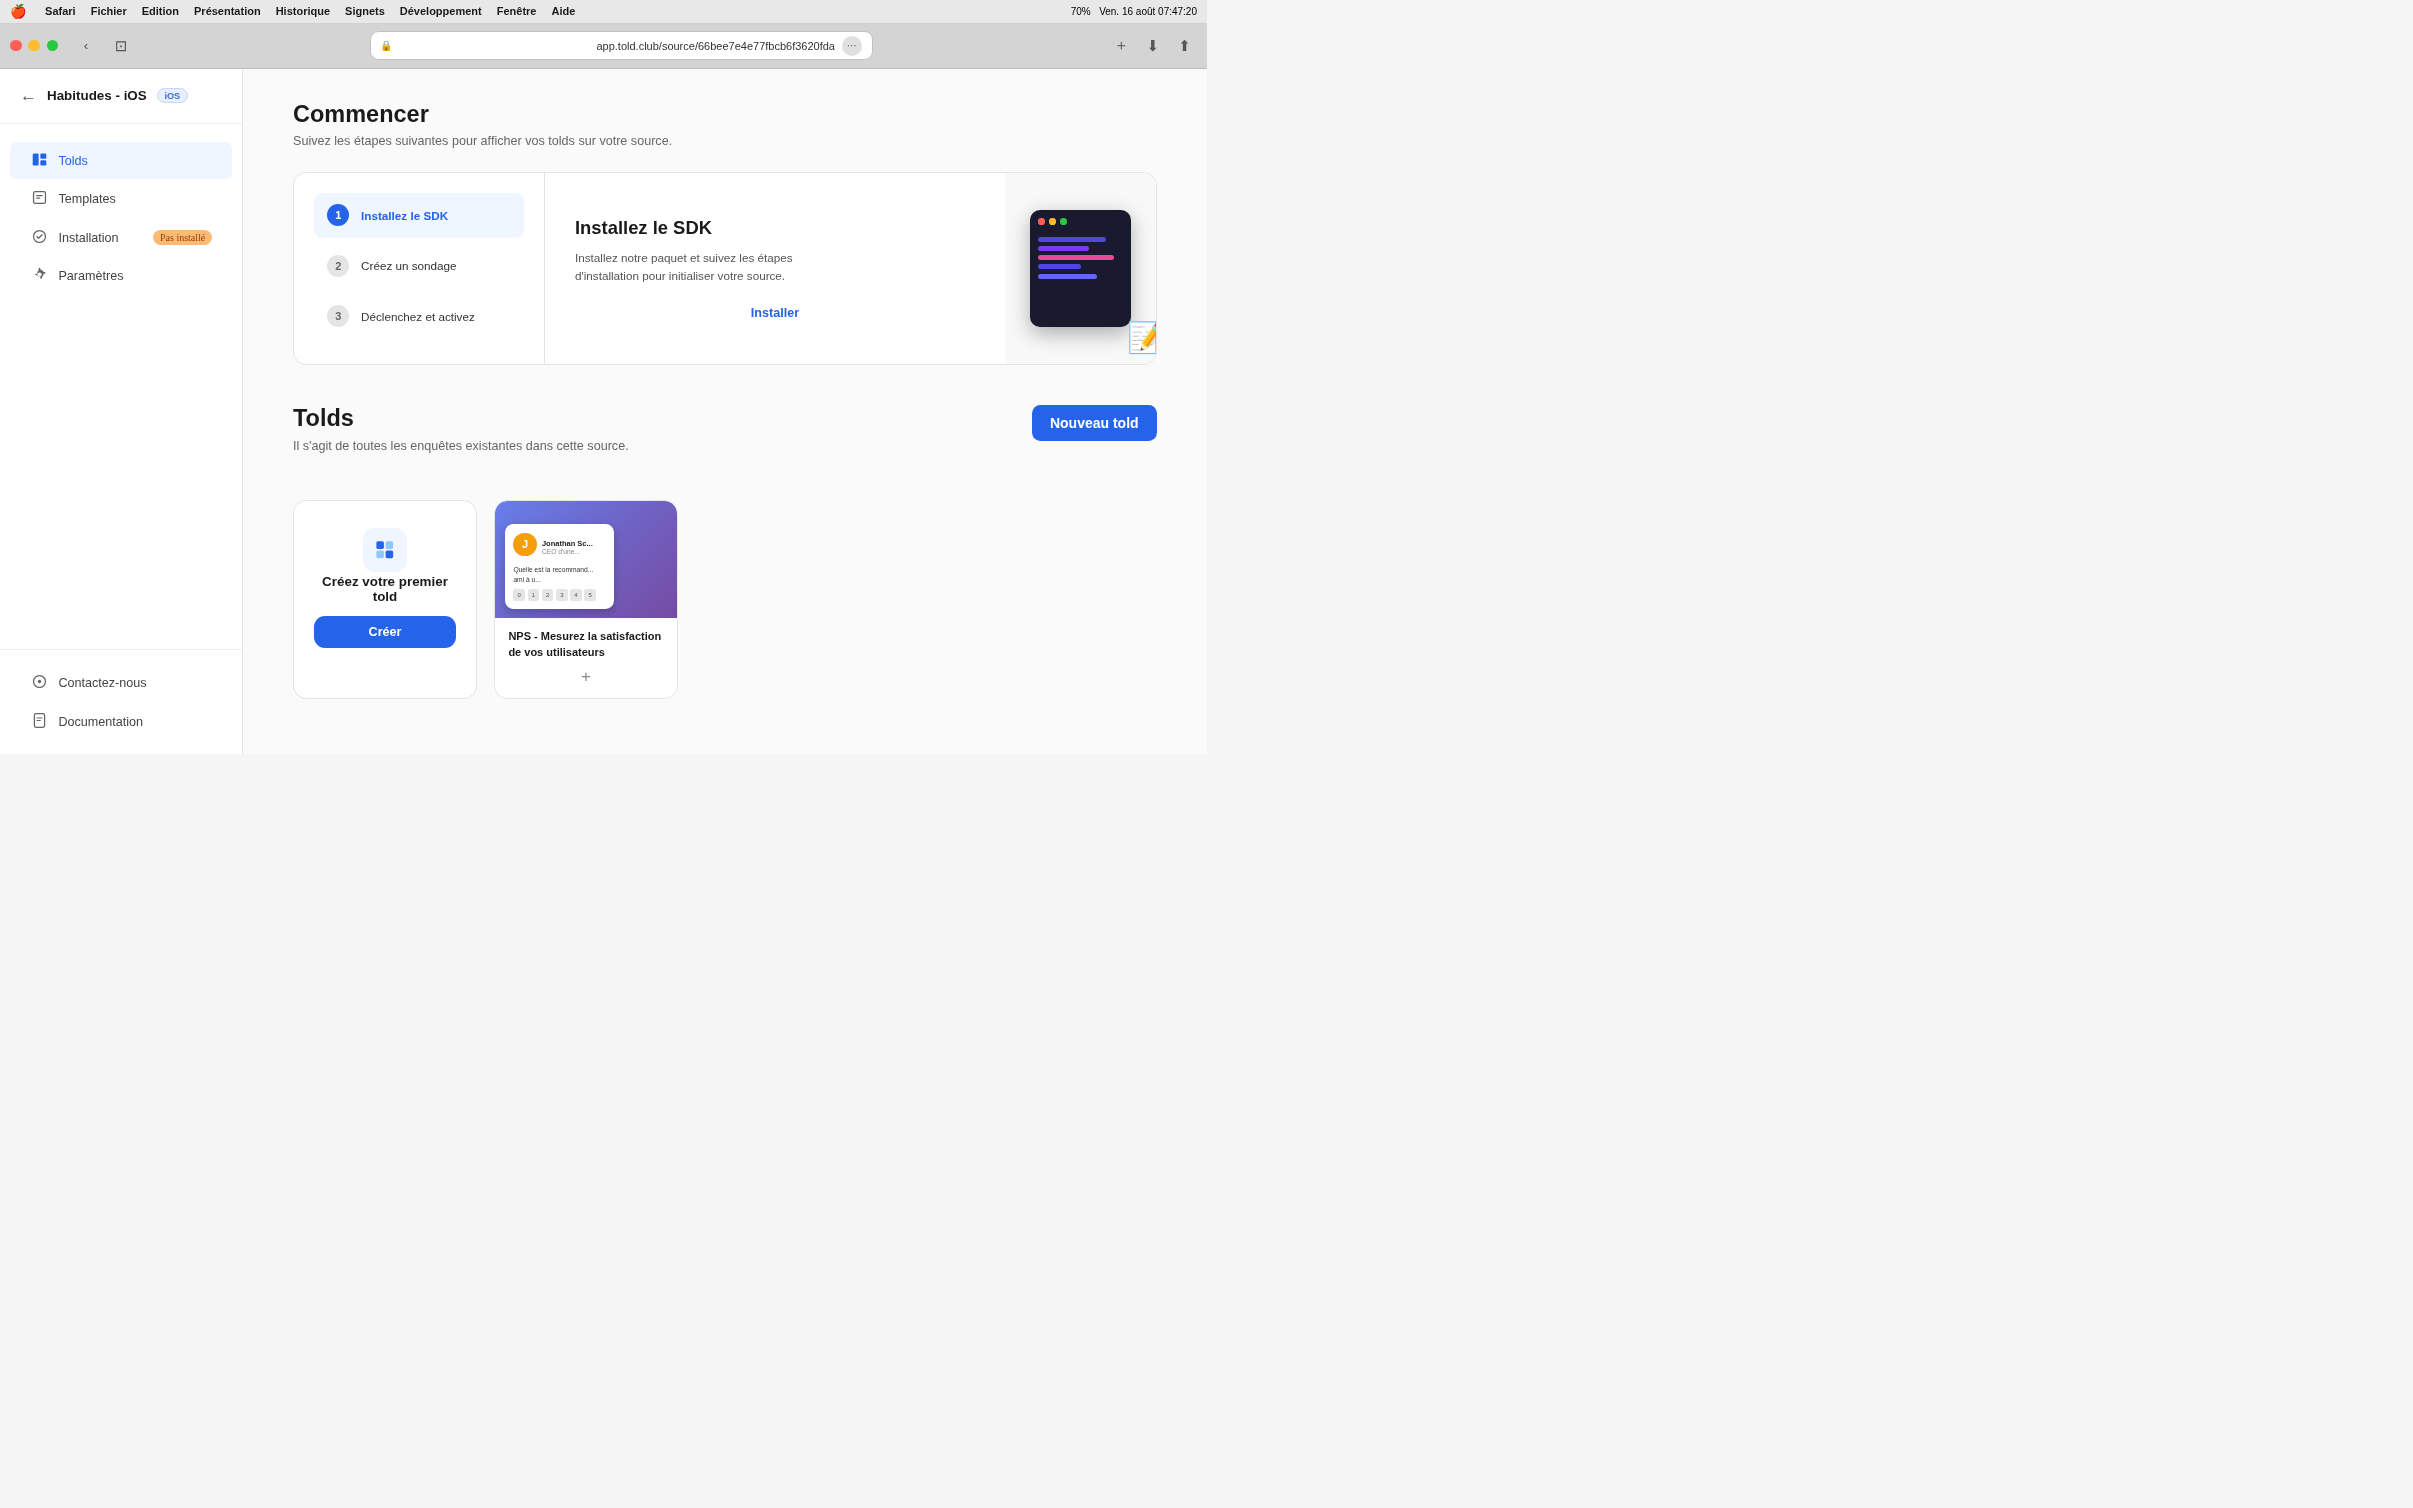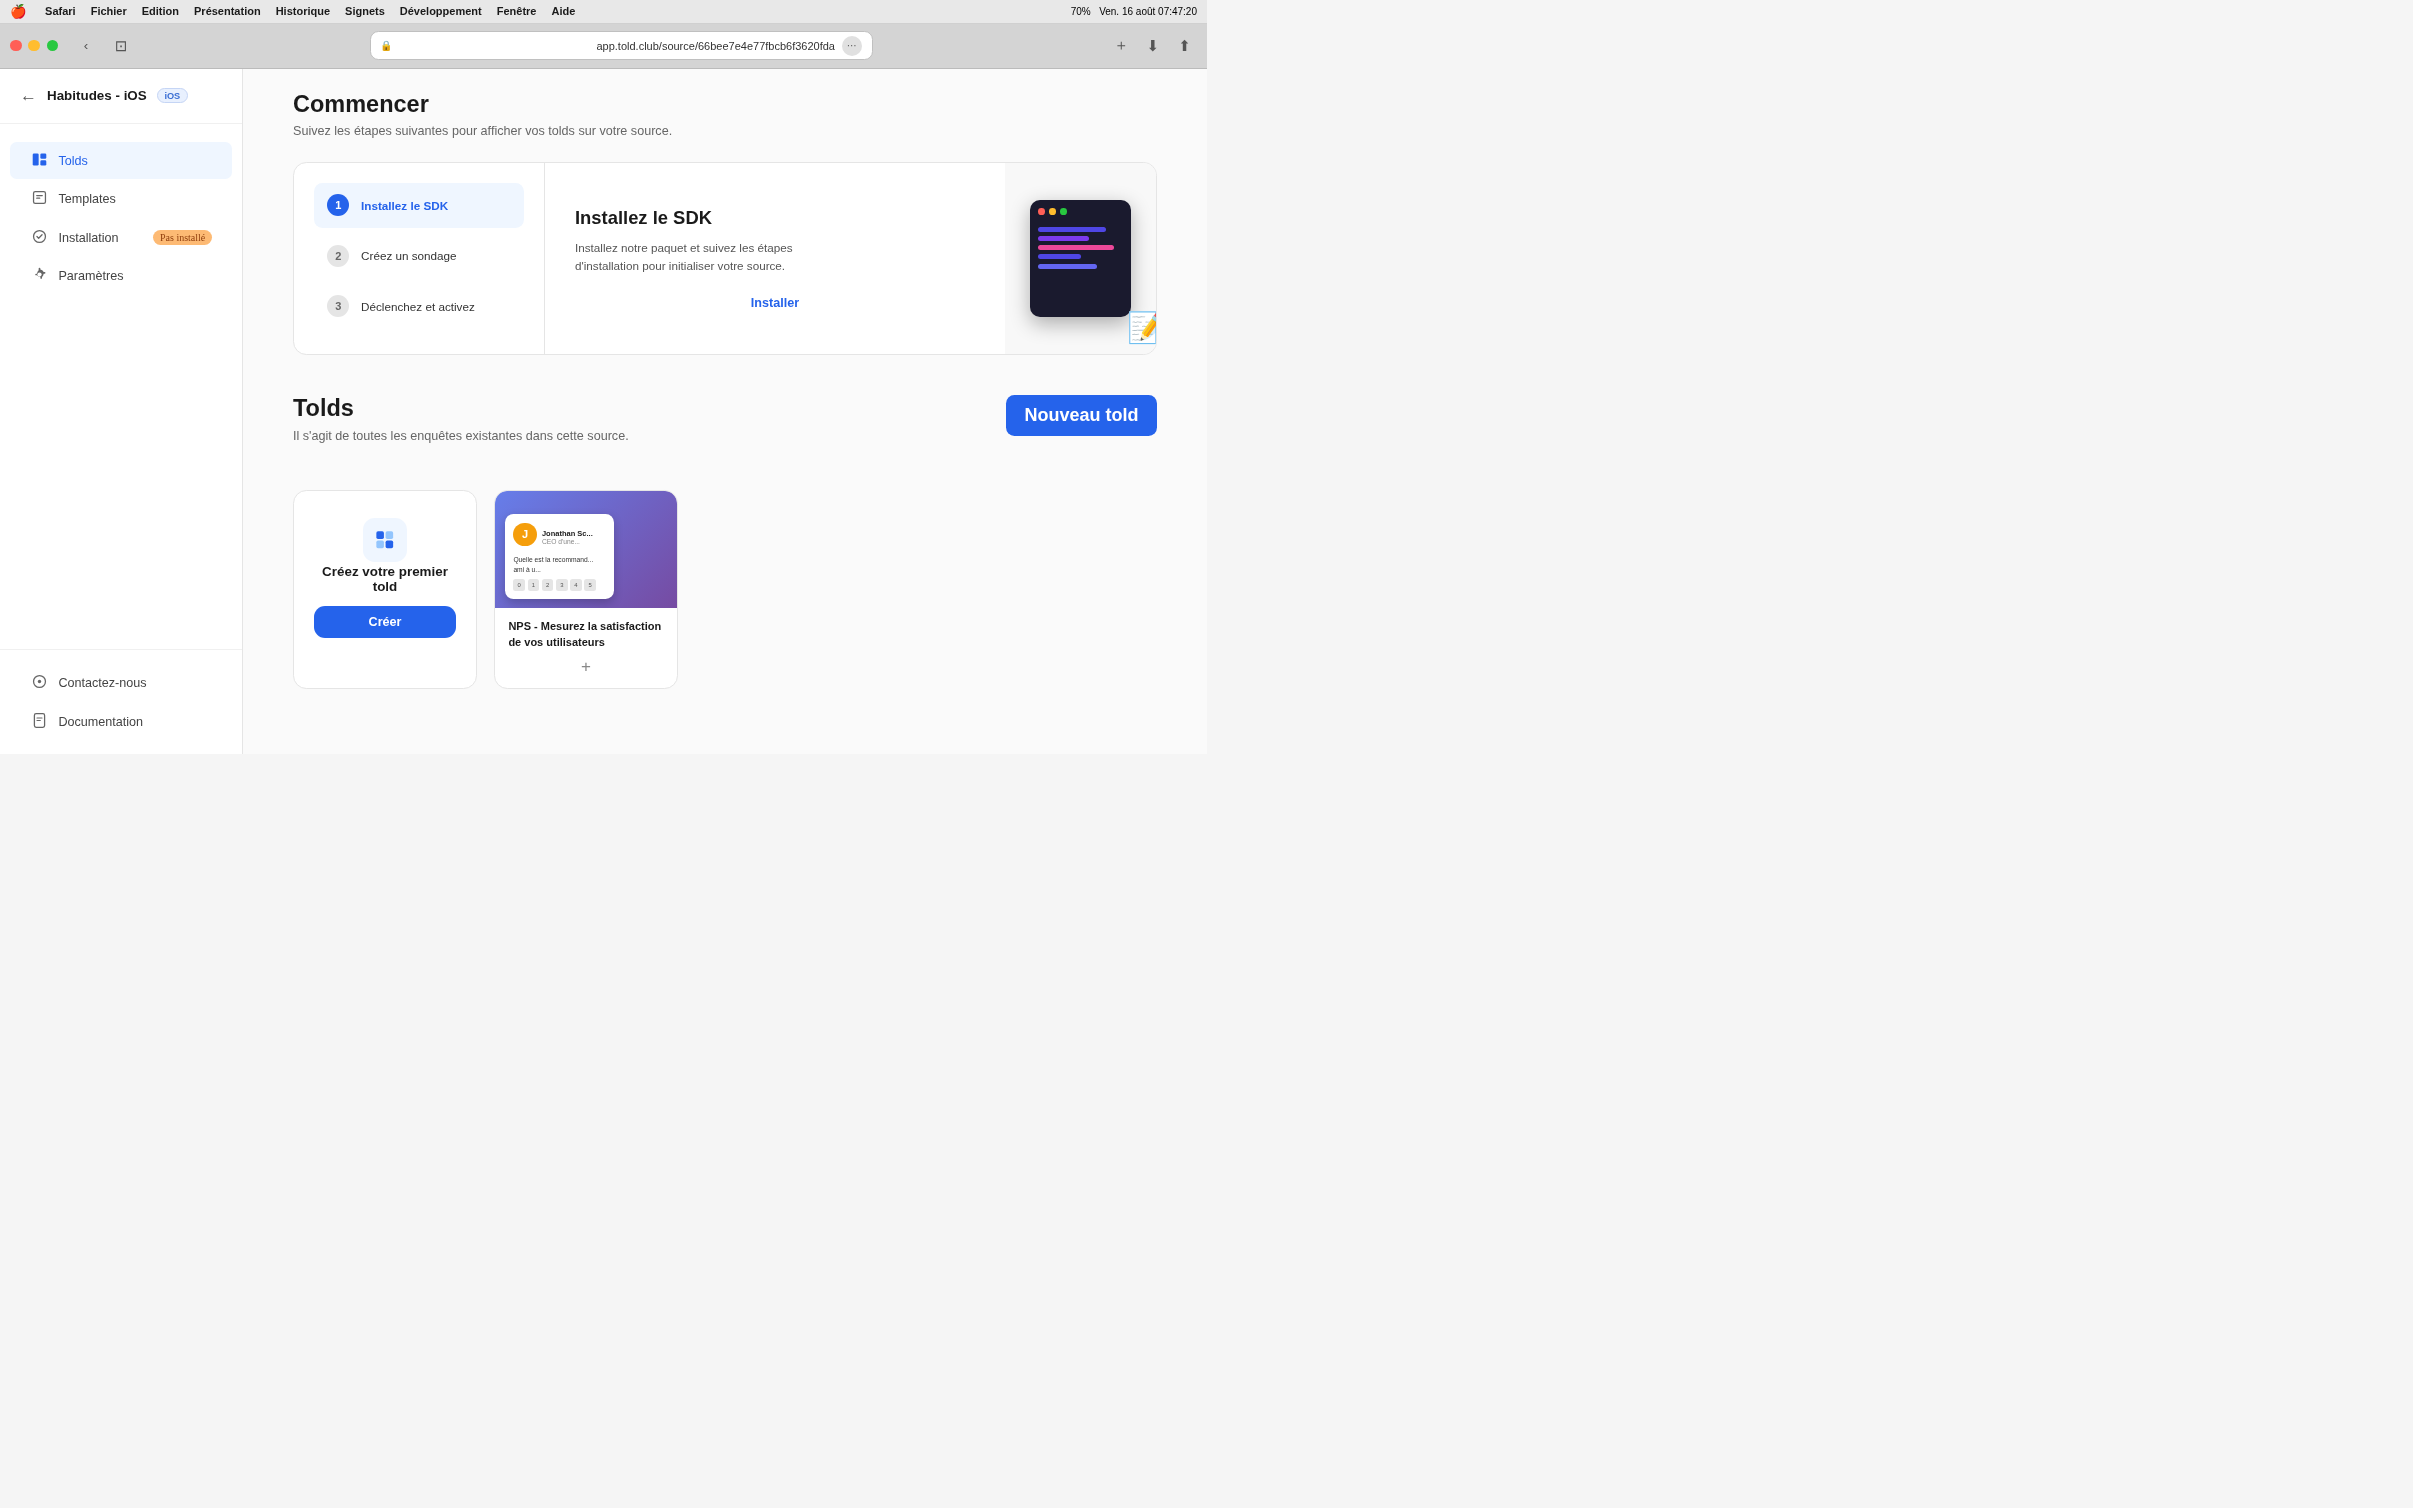--- a/index.html
+++ b/index.html
@@ -265,21 +265,21 @@
 
     .sidebar-footer {
       padding: 13.4px 0;
       border-top: 0.8px solid #f0f0f0;
     }
 
     
     .main-content {
       flex: 1;
       overflow-y: auto;
-      padding: 22px 50px;
+      padding: 32px 50px;
       background: #fafafa;
     }
 
     
     .section-title {
       font-size: 23.5px;
       font-weight: 700;
       color: #1a1a1a;
       margin-bottom: 6.7px;
     }
@@ -451,21 +451,21 @@
       justify-content: space-between;
       margin-bottom: 6.7px;
     }
 
     .nouveau-btn {
       background: #2563eb;
       color: #fff;
       border: none;
       border-radius: 8.4px;
       padding: 10px 18.4px;
-      font-size: 18px;
+      font-size: 14px;
       font-weight: 600;
       cursor: pointer;
     }
 
     .tolds-grid {
       display: flex;
       gap: 17px;
       margin-top: 23.5px;
       flex-wrap: wrap;
     }

